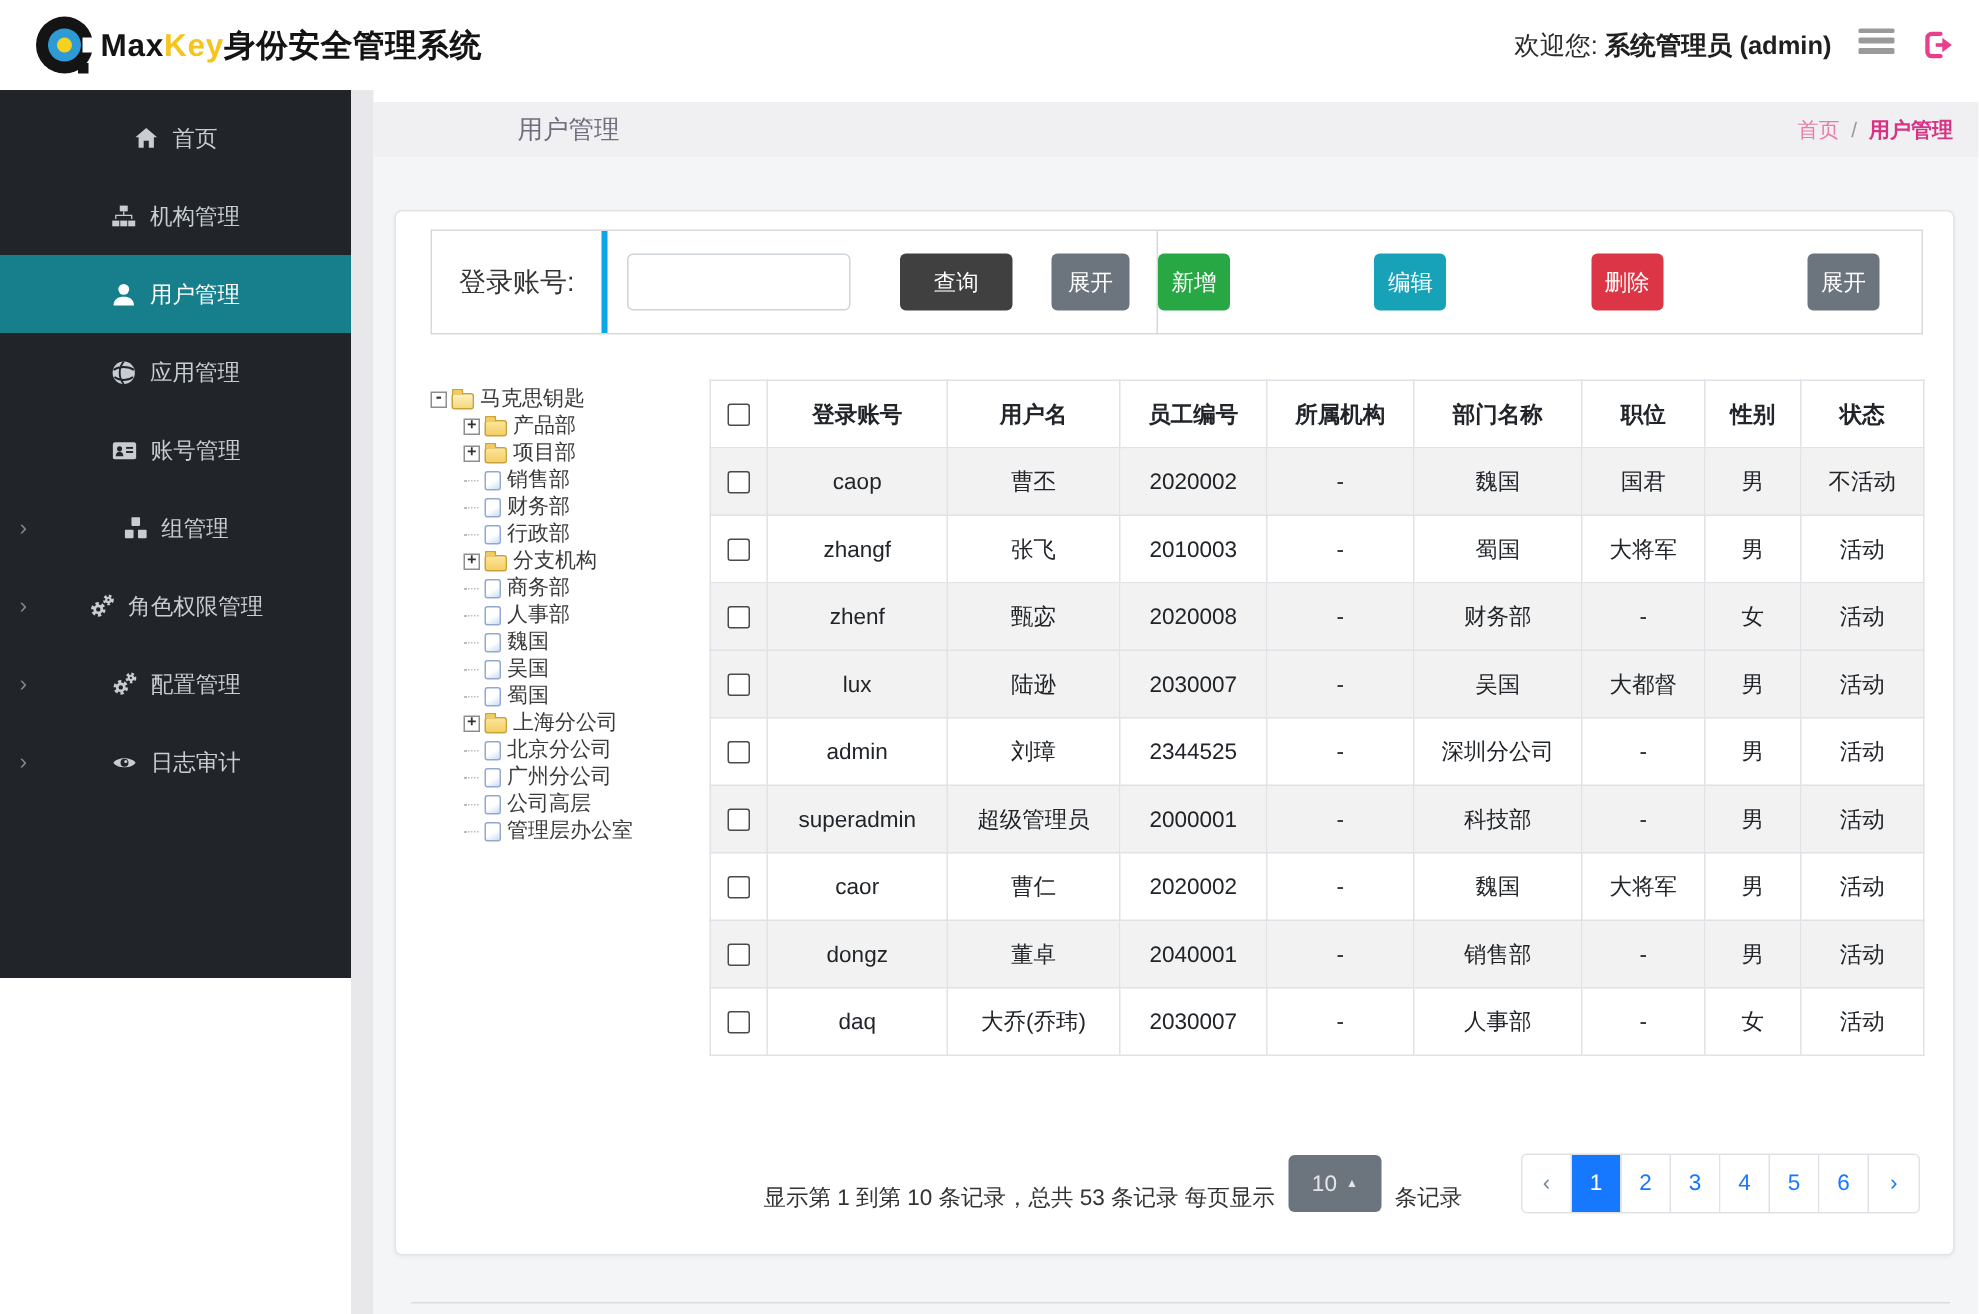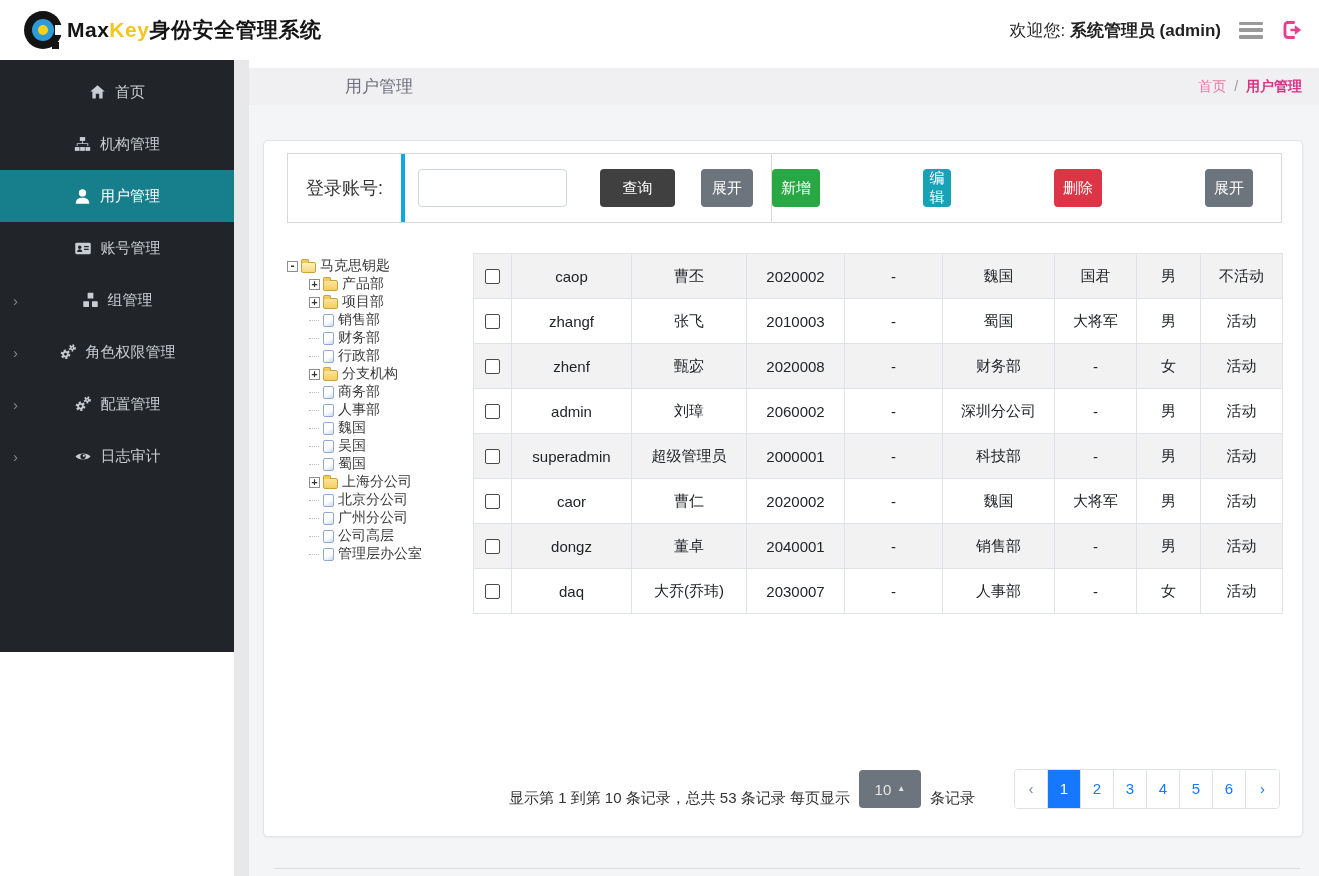--- a/index.html
+++ b/index.html
@@ -12,21 +12,21 @@
     display:flex; align-items:center; justify-content:space-between; padding:0 16px 0 24px; box-sizing:border-box; }
   .brand { display:flex; align-items:center; gap:3px; }
   .logo { width:40px; height:44px; position:relative; flex:none; }
   .logo-c { position:absolute; left:0; top:3px; width:38px; height:38px; border-radius:50%; background:#141414; }
   .logo-notch { position:absolute; left:31px; top:17px; width:9px; height:10px; background:#fff; }
   .logo-blue { position:absolute; left:8px; top:11px; width:22px; height:22px; border-radius:50%; background:#2e9bd6; }
   .logo-yellow { position:absolute; left:14px; top:17px; width:10px; height:10px; border-radius:50%; background:#f6d21e; }
   .logo-tab { position:absolute; left:28px; top:34px; width:7px; height:7px; background:#141414; }
   .brand-text { font-size:21px; font-weight:bold; color:#141414; letter-spacing:0.5px; }
   .brand-key { color:#f5c51d; }
-  .top-right { display:flex; align-items:center; gap:18px; }
+  .top-right { display:flex; align-items:flex-start; gap:18px; }
   .welcome { font-size:17px; color:#2b2b2b; }
   .welcome .wl { font-weight:normal; }
   .welcome .wu { font-weight:bold; color:#1f1f1f; }
   .burger { width:24px; height:17px; display:flex; flex-direction:column; justify-content:space-between; cursor:pointer; }
   .burger span { display:block; height:3.5px; background:#9a9a9a; border-radius:1px; }
   .logout { cursor:pointer; display:flex; align-items:center; }
   
   .sidebar { position:absolute; left:0; top:60px; width:234px; height:592px; background:#212529; padding-top:6px; box-sizing:border-box; }
   .side-item { height:52px; display:flex; align-items:center; justify-content:center; gap:9px;
     color:#c7cdd3; font-size:15px; position:relative; cursor:pointer; }
@@ -51,21 +51,21 @@
   .form-left { width:484px; display:flex; align-items:center; border-right:1px solid #d9d9d9; box-sizing:border-box; flex:none; }
   .form-label-cell { width:117px; height:100%; border-right:4px solid #0ea5e9; display:flex; align-items:center; justify-content:center;
     font-size:18px; color:#333; box-sizing:border-box; flex:none; }
   .search-input { margin-left:13px; width:149px; height:38px; border:1px solid #ced4da; border-radius:4px;
     box-sizing:border-box; padding:0 8px; font-size:15px; font-family:inherit; }
   .btn { height:38px; border:none; border-radius:4px; color:#fff; font-size:15px; font-family:inherit; cursor:pointer; flex:none; }
   .btn-query { width:75px; margin-left:33px; background:#404040; }
   .btn-expand-l { width:52px; margin-left:26px; background:#6c757d; }
   .form-right { flex:1; display:flex; align-items:center; justify-content:space-between; padding-right:28px; gap:30px; }
   .btn-add { width:48px; background:#28a745; }
-  .btn-edit { width:28px; background:#17a2b8; }
+  .btn-edit { width:48px; background:#17a2b8; }
   .btn-del { width:48px; background:#dc3545; }
   .btn-expand-r { width:48px; background:#6c757d; }
   
   .tree { position:absolute; left:23px; top:116px; width:186px; font-size:14px; color:#3a3a3a; }
   .tnode { display:flex; align-items:center; height:18px; cursor:pointer; white-space:nowrap; }
   .tnode.lvl1 { padding-left:22px; }
   .exp { width:11px; height:11px; border:1px solid #8e8e8e; background:#fff; box-sizing:border-box;
     font-size:10px; line-height:8px; text-align:center; color:#333; flex:none; margin-right:3px; font-weight:bold;
     font-family:"DejaVu Sans Mono",monospace; cursor:pointer; }
   .stub { width:11px; height:11px; flex:none; margin-right:3px; position:relative; }
@@ -151,20 +151,27 @@
     <span>机构管理</span>
   </div>
   <div class="side-item active">
     <svg width="17" height="17" viewBox="0 0 16 16" fill="currentColor">
         <circle cx="8" cy="4.6" r="3.4"></circle>
         <path d="M1.6 14.8c0-4.2 3-5.6 6.4-5.6s6.4 1.4 6.4 5.6z"></path>
       </svg>
     <span>用户管理</span>
   </div>
   <div class="side-item">
+    <svg width="17" height="17" viewBox="0 0 16 16">
+        <circle cx="8" cy="8" r="7" fill="currentColor"></circle>
+        <path fill="none" stroke="#212529" stroke-width="1.2" d="M1.6 6.2c3.4-2.4 9.4-2.4 12.8 0M2.2 10.6c3.4 2.6 8.2 2.6 11.6 0M8 1c-3.4 3.6-3.4 10.4 0 14"></path>
+      </svg>
+    <span>应用管理</span>
+  </div>
+  <div class="side-item">
     <svg width="18" height="17" viewBox="0 0 16 16">
         <rect x="0.7" y="2.6" width="14.6" height="10.8" rx="1.4" fill="currentColor"></rect>
         <circle cx="4.9" cy="6.8" r="1.6" fill="#212529"></circle>
         <path d="M2.5 11.4c0-2 1.2-2.8 2.4-2.8s2.4.8 2.4 2.8z" fill="#212529"></path>
         <rect x="9" y="5.6" width="4.4" height="1.2" fill="#212529"></rect>
         <rect x="9" y="8.2" width="4.4" height="1.2" fill="#212529"></rect>
       </svg>
     <span>账号管理</span>
   </div>
   <div class="side-item">
@@ -329,20 +336,33 @@
             <col style="width:120px">
             <col style="width:115px">
             <col style="width:98px">
             <col style="width:98px">
             <col style="width:112px">
             <col style="width:82px">
             <col style="width:64px">
             <col style="width:82px">
           </colgroup>
         <tbody>
+            <tr>
+          <th>
+                <div class="cb"></div>
+              </th>
+          <th>登录账号</th>
+          <th>用户名</th>
+          <th>员工编号</th>
+          <th>所属机构</th>
+          <th>部门名称</th>
+          <th>职位</th>
+          <th>性别</th>
+          <th>状态</th>
+        </tr>
         <tr class="stripe">
           <td>
                 <div class="cb"></div>
               </td>
           <td>caop</td>
               <td>曹丕</td>
               <td>2020002</td>
               <td>-</td>
               <td>魏国</td>
               <td>国君</td>
@@ -368,27 +388,40 @@
               </td>
           <td>zhenf</td>
               <td>甄宓</td>
               <td>2020008</td>
               <td>-</td>
               <td>财务部</td>
               <td>-</td>
               <td>女</td>
               <td>活动</td>
         </tr>
+        <tr class="stripe">
+          <td>
+                <div class="cb"></div>
+              </td>
+          <td>lux</td>
+              <td>陆逊</td>
+              <td>2030007</td>
+              <td>-</td>
+              <td>吴国</td>
+              <td>大都督</td>
+              <td>男</td>
+              <td>活动</td>
+        </tr>
         <tr>
           <td>
                 <div class="cb"></div>
               </td>
           <td>admin</td>
               <td>刘璋</td>
-              <td>2060002</td>
+              <td>2344525</td>
               <td>-</td>
               <td>深圳分公司</td>
               <td>-</td>
               <td>男</td>
               <td>活动</td>
         </tr>
         <tr class="stripe">
           <td>
                 <div class="cb"></div>
               </td>

